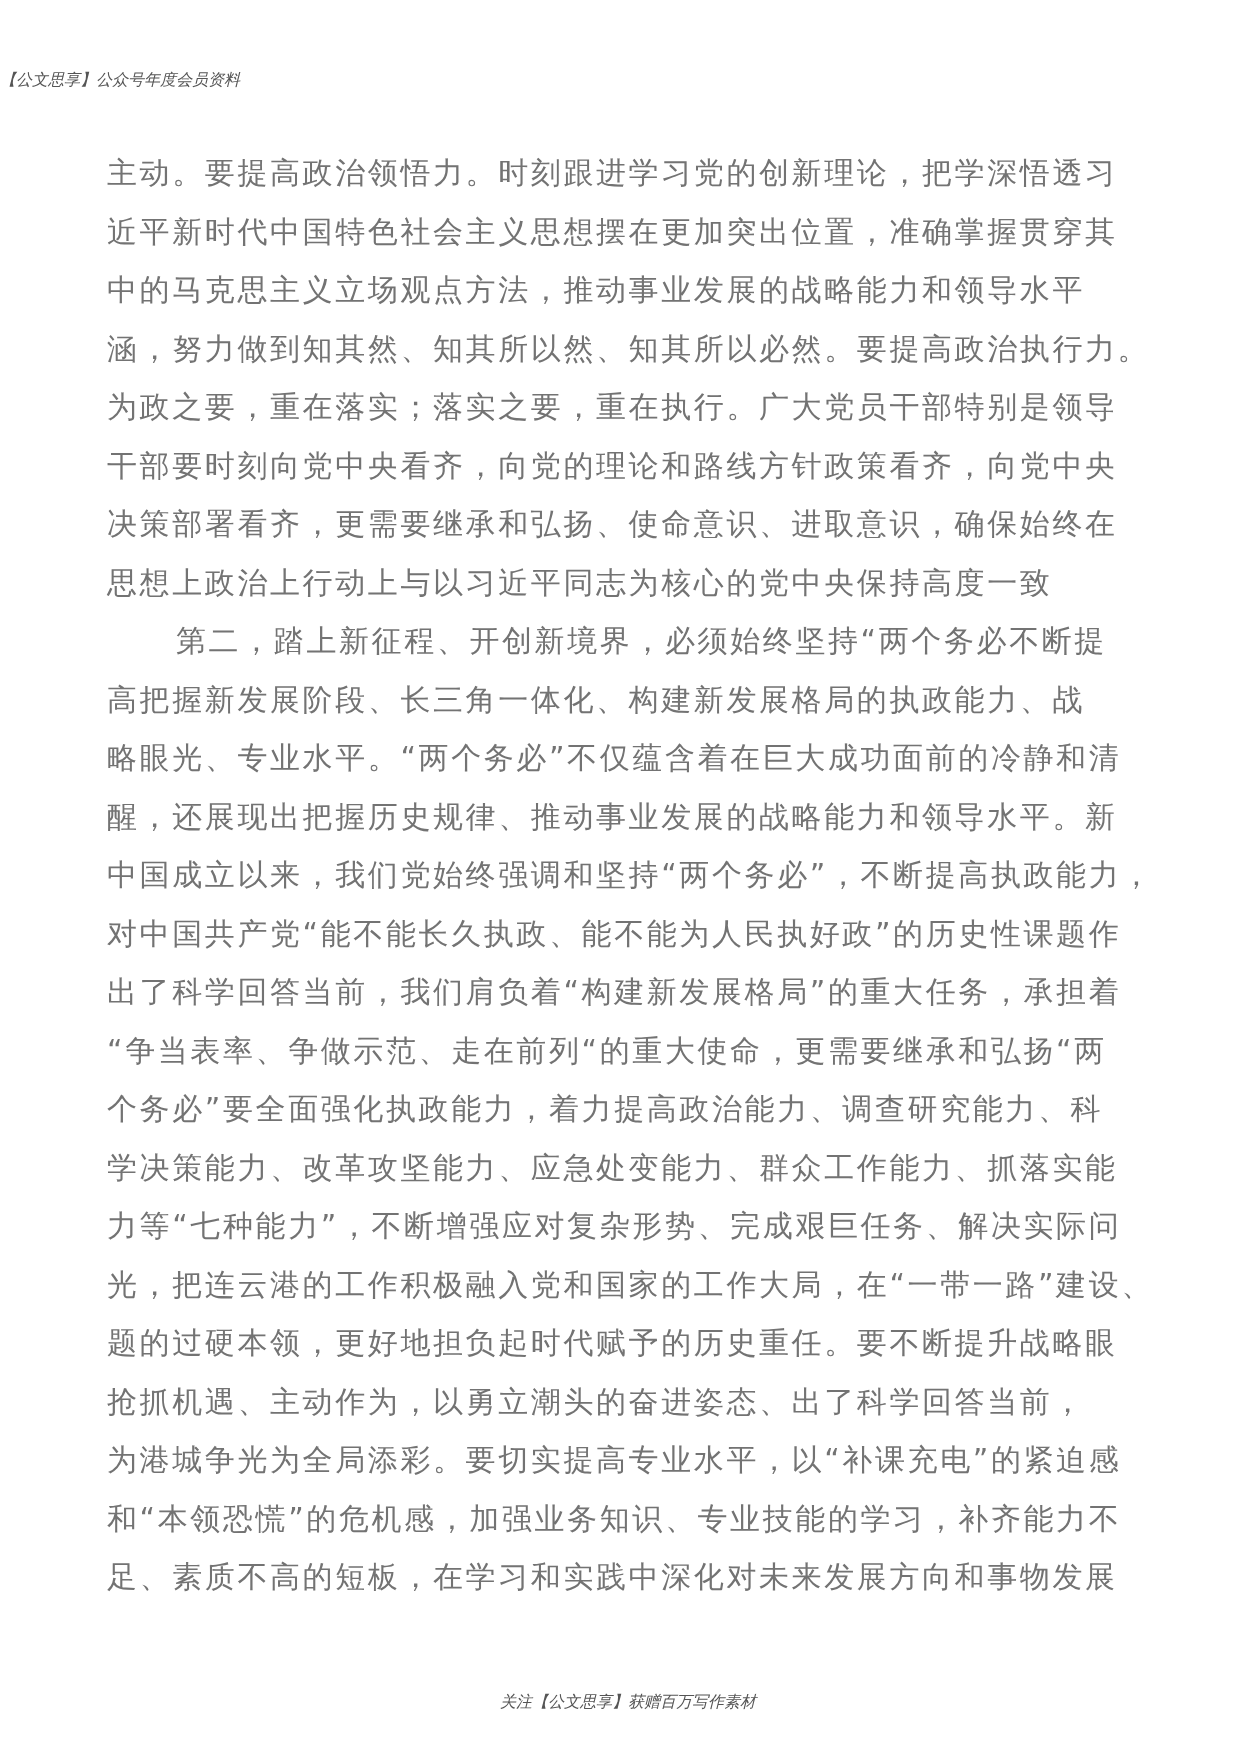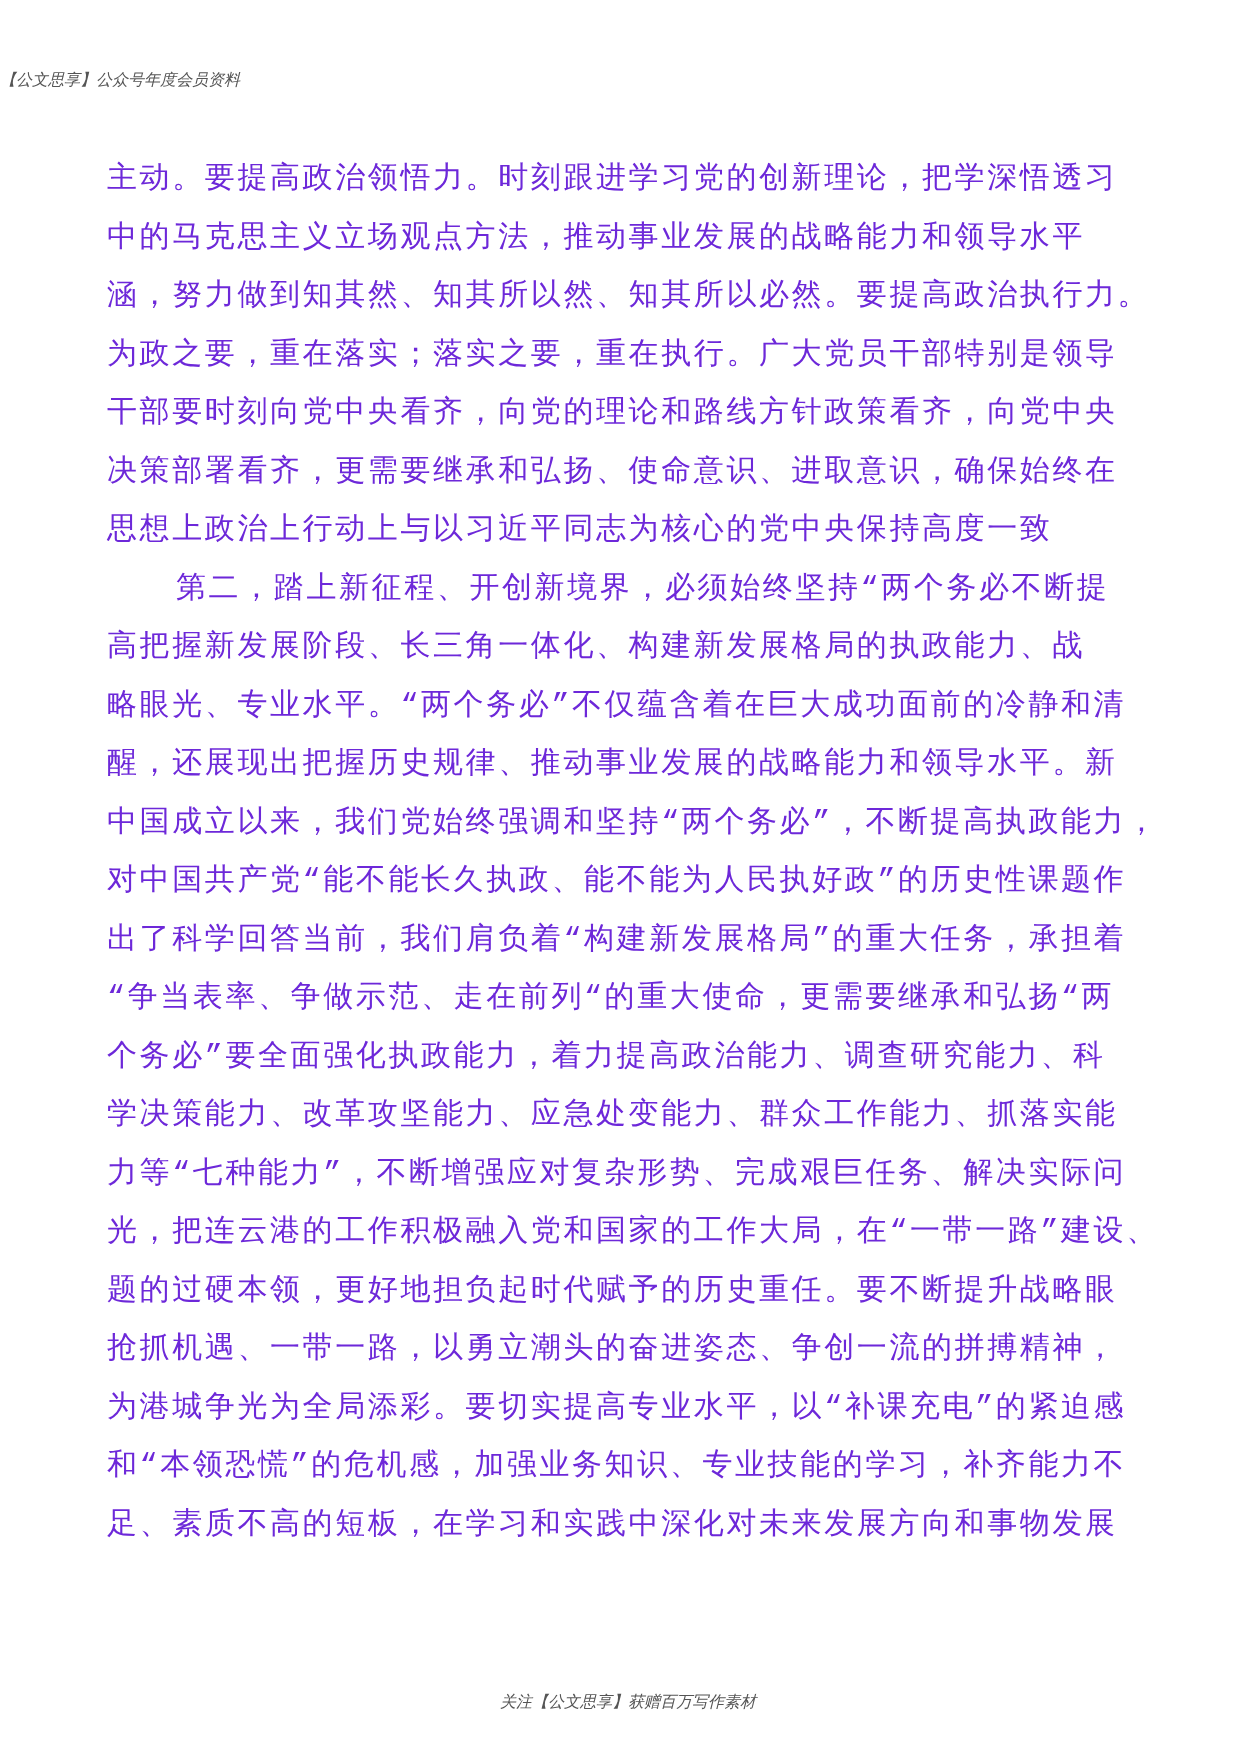--- a/index.html
+++ b/index.html
@@ -31,62 +31,62 @@
     left: 8px;
     width: 1240px;
     text-align: center;
     font-size: 16px;
     font-style: italic;
     color: #555555;
     line-height: 24px;
   }
   .body-text {
     position: absolute;
-    top: 150px;
+    top: 144px;
     left: 107px;
     width: 1040px;
-    color: #6d28d9;
-    font-family: Liberation Mono, monospace;
+    color: #737373;
   }
   .line {
     font-size: 30px;
     line-height: 58.5px;
     height: 58.5px;
     white-space: nowrap;
     letter-spacing: 2.6px;
   }
   .line.indent {
     padding-left: 69px;
   }
 </style>
 </head>
 <body>
 
 <div class="page-header">【公文思享】公众号年度会员资料</div>
 
 <div class="body-text">
   <div class="line">主动。要提高政治领悟力。时刻跟进学习党的创新理论，把学深悟透习</div>
+  <div class="line">近平新时代中国特色社会主义思想摆在更加突出位置，准确掌握贯穿其</div>
   <div class="line">中的马克思主义立场观点方法，推动事业发展的战略能力和领导水平</div>
   <div class="line">涵，努力做到知其然、知其所以然、知其所以必然。要提高政治执行力。</div>
   <div class="line">为政之要，重在落实；落实之要，重在执行。广大党员干部特别是领导</div>
   <div class="line">干部要时刻向党中央看齐，向党的理论和路线方针政策看齐，向党中央</div>
   <div class="line">决策部署看齐，更需要继承和弘扬、使命意识、进取意识，确保始终在</div>
   <div class="line">思想上政治上行动上与以习近平同志为核心的党中央保持高度一致</div>
   <div class="line indent">第二，踏上新征程、开创新境界，必须始终坚持“两个务必不断提</div>
   <div class="line">高把握新发展阶段、长三角一体化、构建新发展格局的执政能力、战</div>
   <div class="line">略眼光、专业水平。“两个务必”不仅蕴含着在巨大成功面前的冷静和清</div>
   <div class="line">醒，还展现出把握历史规律、推动事业发展的战略能力和领导水平。新</div>
   <div class="line">中国成立以来，我们党始终强调和坚持“两个务必”，不断提高执政能力，</div>
   <div class="line">对中国共产党“能不能长久执政、能不能为人民执好政”的历史性课题作</div>
   <div class="line">出了科学回答当前，我们肩负着“构建新发展格局”的重大任务，承担着</div>
   <div class="line">“争当表率、争做示范、走在前列“的重大使命，更需要继承和弘扬“两</div>
   <div class="line">个务必”要全面强化执政能力，着力提高政治能力、调查研究能力、科</div>
   <div class="line">学决策能力、改革攻坚能力、应急处变能力、群众工作能力、抓落实能</div>
   <div class="line">力等“七种能力”，不断增强应对复杂形势、完成艰巨任务、解决实际问</div>
   <div class="line">光，把连云港的工作积极融入党和国家的工作大局，在“一带一路”建设、</div>
   <div class="line">题的过硬本领，更好地担负起时代赋予的历史重任。要不断提升战略眼</div>
-  <div class="line">抢抓机遇、一带一路，以勇立潮头的奋进姿态、争创一流的拼搏精神，</div>
+  <div class="line">抢抓机遇、主动作为，以勇立潮头的奋进姿态、出了科学回答当前，</div>
   <div class="line">为港城争光为全局添彩。要切实提高专业水平，以“补课充电”的紧迫感</div>
   <div class="line">和“本领恐慌”的危机感，加强业务知识、专业技能的学习，补齐能力不</div>
   <div class="line">足、素质不高的短板，在学习和实践中深化对未来发展方向和事物发展</div>
 </div>
 
 <div class="page-footer">关注【公文思享】获赠百万写作素材</div>
 
 </body></html>

